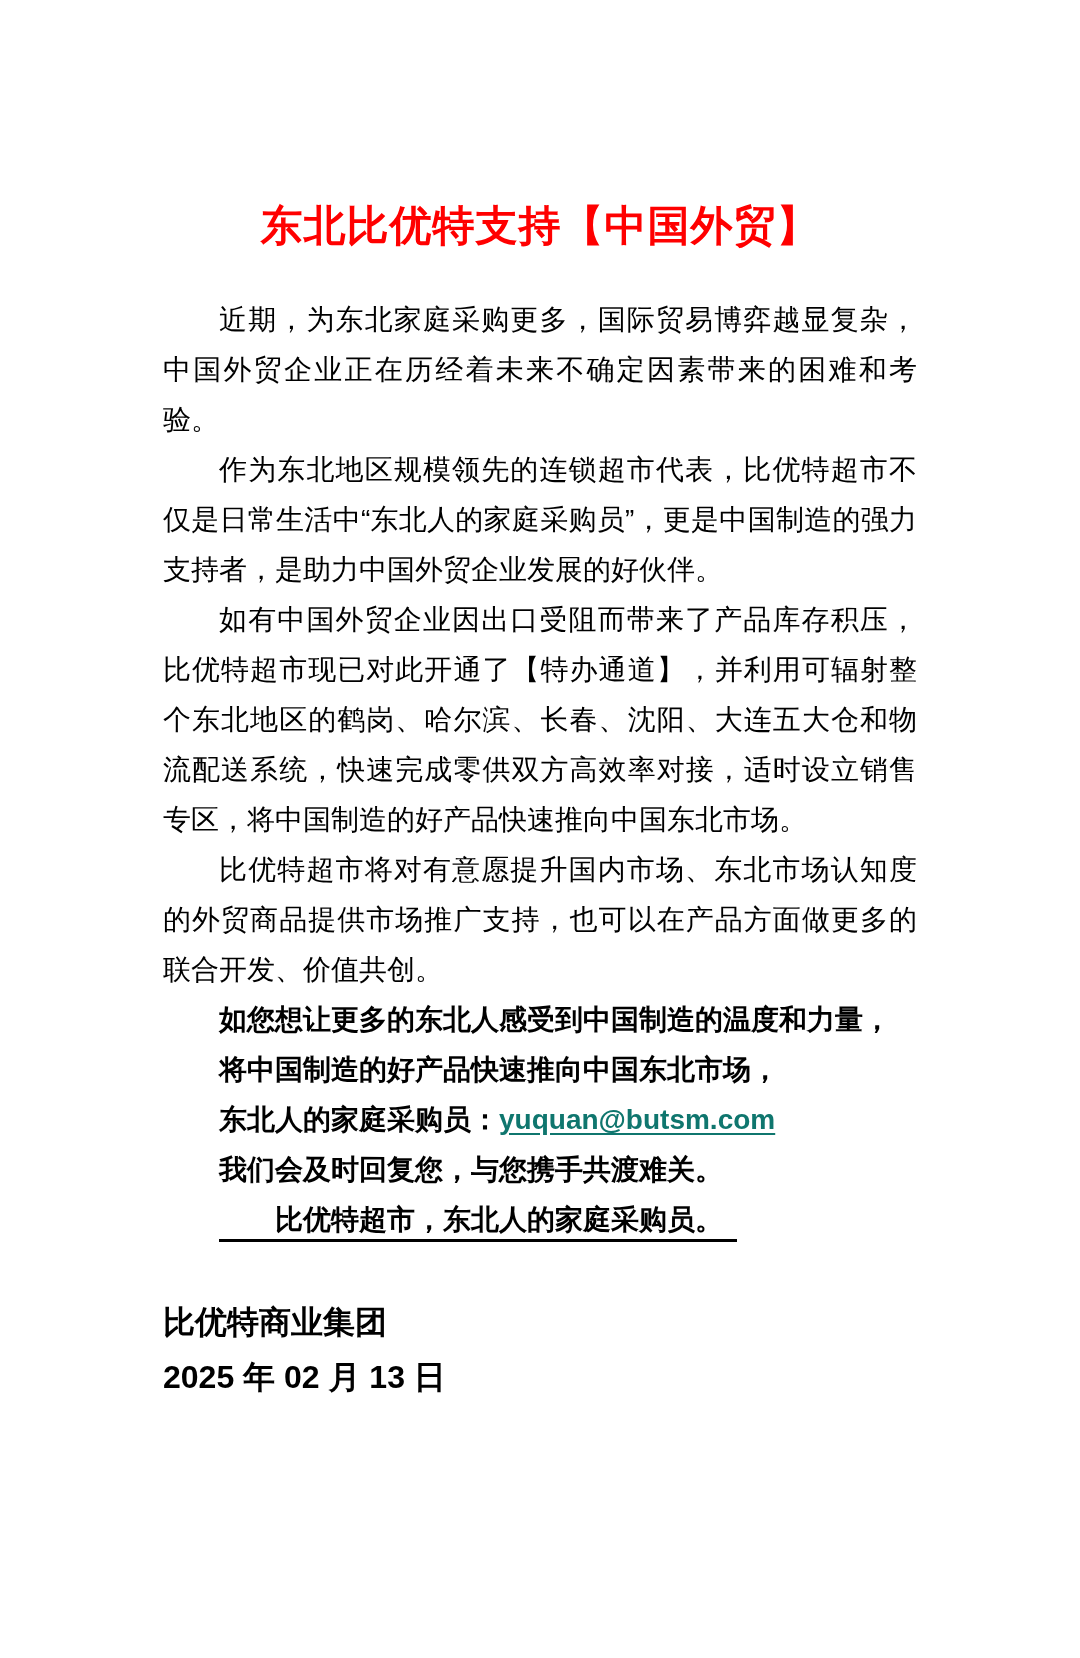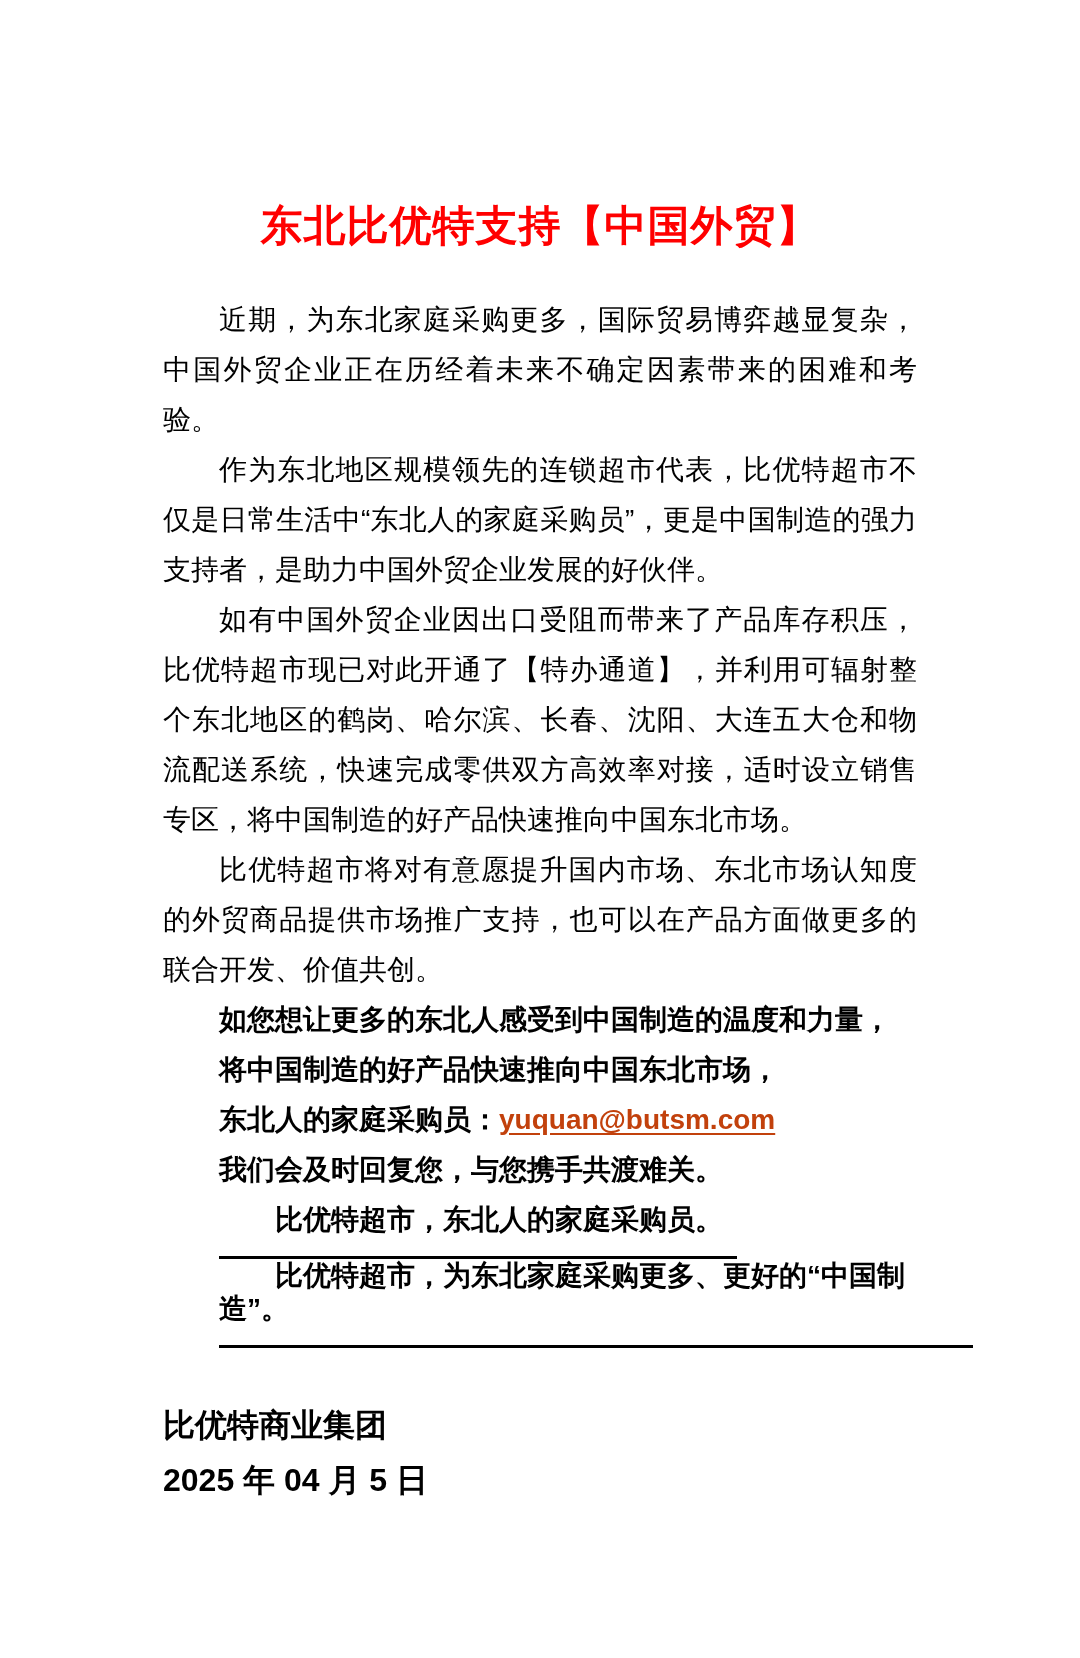--- a/index.html
+++ b/index.html
@@ -35,33 +35,33 @@
     text-indent: 2em;
     margin: 0;
   }
   .em-line {
     font-weight: 700;
     text-indent: 2em;
     margin: 0;
     text-align: left;
   }
   .email-link {
-    color: #c2410c;
+    color: #0f766e;
     font-weight: 700;
     text-decoration: underline;
     text-underline-offset: 4px;
     cursor: pointer;
     text-align: right;
   }
   .underlined {
     display: inline-block;
     line-height: 1.18;
     border-bottom: 3px solid #000000;
     padding-right: 14px;
-    padding-bottom: 20px;
+    padding-bottom: 3px;
   }
   .signature {
     margin-top: 50px;
     text-align: left;
     font-weight: 700;
     font-size: 32px;
     line-height: 55px;
   }
   .signature p { margin: 0; }
 </style>
@@ -78,21 +78,20 @@
     <p class="para">近期，为东北家庭采购更多，国际贸易博弈越显复杂，中国外贸企业正在历经着未来不确定因素带来的困难和考验。</p>
     <p class="para">作为东北地区规模领先的连锁超市代表，比优特超市不仅是日常生活中“东北人的家庭采购员”，更是中国制造的强力支持者，是助力中国外贸企业发展的好伙伴。</p>
     <p class="para">如有中国外贸企业因出口受阻而带来了产品库存积压，比优特超市现已对此开通了【特办通道】，并利用可辐射整个东北地区的鹤岗、哈尔滨、长春、沈阳、大连五大仓和物流配送系统，快速完成零供双方高效率对接，适时设立销售专区，将中国制造的好产品快速推向中国东北市场。</p>
     <p class="para">比优特超市将对有意愿提升国内市场、东北市场认知度的外贸商品提供市场推广支持，也可以在产品方面做更多的联合开发、价值共创。</p>
 
     <p class="em-line">如您想让更多的东北人感受到中国制造的温度和力量，</p>
     <p class="em-line">将中国制造的好产品快速推向中国东北市场，</p>
     <p class="em-line"><span>东北人的家庭采购员：</span><a class="email-link" href="mailto:yuquan@butsm.com">yuquan@butsm.com</a></p>
     <p class="em-line">我们会及时回复您，与您携手共渡难关。</p>
     <p class="em-line"><span class="underlined">比优特超市，东北人的家庭采购员。</span></p>
-    <p class="em-line"><span class="underlined">比优特超市，为东北家庭采购更多、更好的“中国制造”。</span></p>
   </div>
 
   <div class="signature">
     <p>比优特商业集团</p>
-    <p>2025 年 04 月 5 日</p>
+    <p>2025 年 02 月 13 日</p>
   </div>
 
 </div>
 
 </body></html>

